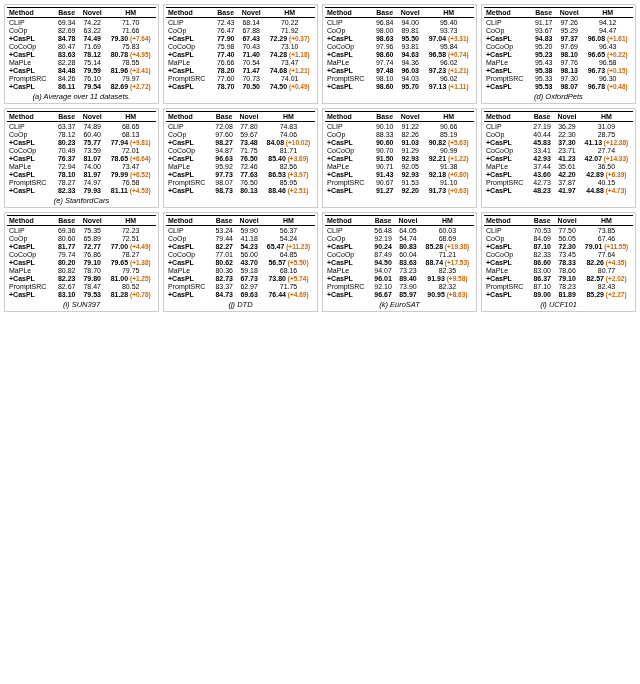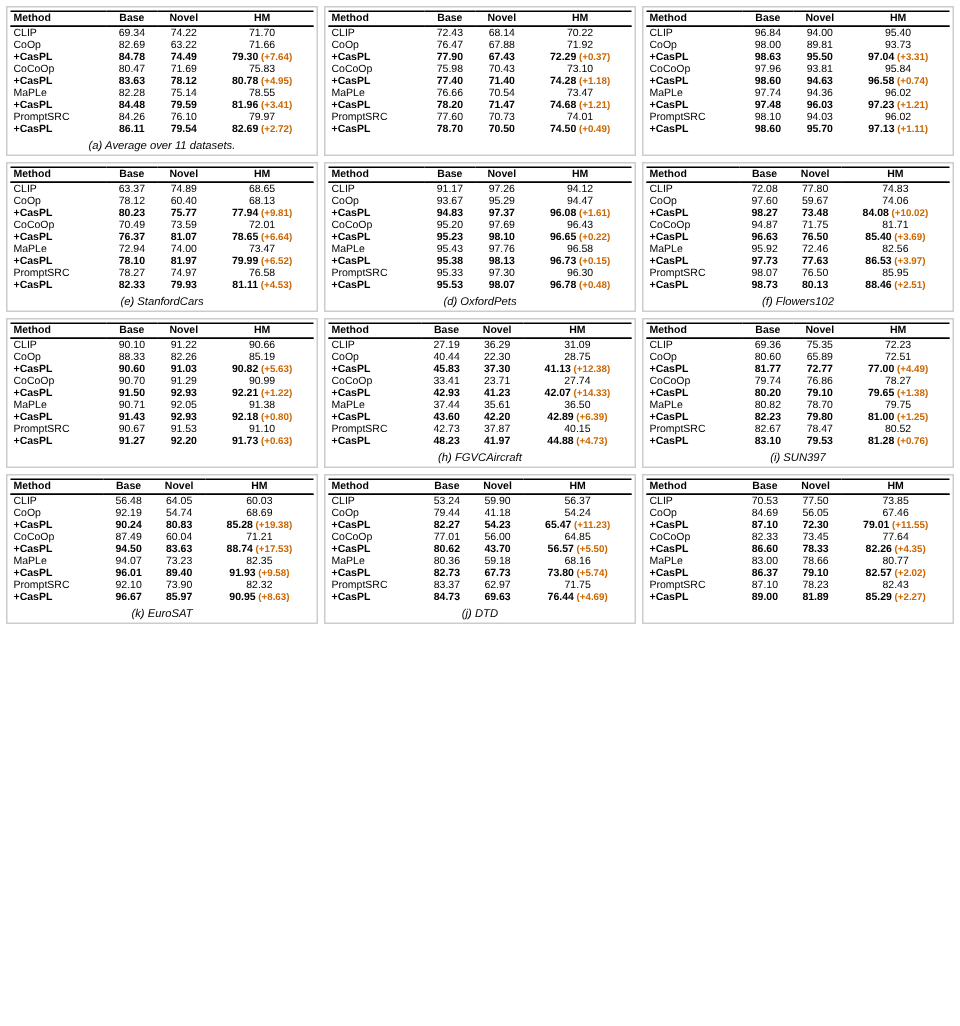--- a/index.html
+++ b/index.html
@@ -7,21 +7,21 @@
       font-family: Arial, sans-serif;
       font-size: 7.5px;
       background: #fff;
       width: 640px;
       min-height: 684px;
       overflow: hidden;
     }
     .page {
       padding: 4px;
       display: grid;
-      grid-template-columns: 1fr 1fr 1fr;
+      grid-template-columns: 1fr 1fr 1fr 1fr;
       grid-template-rows: repeat(4, auto);
       gap: 4px;
     }
     .table-block {
       border: 1px solid #ccc;
       padding: 2px;
     }
     .table-caption {
       text-align: center;
       font-size: 7.5px;
@@ -276,20 +276,89 @@
           <tr>
             <th>Method</th>
             <th>Base</th>
             <th>Novel</th>
             <th>HM</th>
           </tr>
         </thead>
         <tbody>
           <tr>
             <td>CLIP</td>
+            <td>91.17</td>
+            <td>97.26</td>
+            <td>94.12</td>
+          </tr>
+          <tr>
+            <td>CoOp</td>
+            <td>93.67</td>
+            <td>95.29</td>
+            <td>94.47</td>
+          </tr>
+          <tr class="highlight">
+            <td><span>+</span><strong>CasPL</strong></td>
+            <td>94.83</td>
+            <td>97.37</td>
+            <td>96.08<span class="delta"> (+1.61)</span></td>
+          </tr>
+          <tr>
+            <td>CoCoOp</td>
+            <td>95.20</td>
+            <td>97.69</td>
+            <td>96.43</td>
+          </tr>
+          <tr class="highlight">
+            <td><span>+</span><strong>CasPL</strong></td>
+            <td>95.23</td>
+            <td>98.10</td>
+            <td>96.65<span class="delta"> (+0.22)</span></td>
+          </tr>
+          <tr>
+            <td>MaPLe</td>
+            <td>95.43</td>
+            <td>97.76</td>
+            <td>96.58</td>
+          </tr>
+          <tr class="highlight">
+            <td><span>+</span><strong>CasPL</strong></td>
+            <td>95.38</td>
+            <td>98.13</td>
+            <td>96.73<span class="delta"> (+0.15)</span></td>
+          </tr>
+          <tr>
+            <td>PromptSRC</td>
+            <td>95.33</td>
+            <td>97.30</td>
+            <td>96.30</td>
+          </tr>
+          <tr class="highlight">
+            <td><span>+</span><strong>CasPL</strong></td>
+            <td>95.53</td>
+            <td>98.07</td>
+            <td>96.78<span class="delta"> (+0.48)</span></td>
+          </tr>
+        </tbody>
+      </table>
+      <div class="table-caption">(d) OxfordPets</div>
+    </div>
+    <div class="table-block">
+      <table>
+        <thead>
+          <tr>
+            <th>Method</th>
+            <th>Base</th>
+            <th>Novel</th>
+            <th>HM</th>
+          </tr>
+        </thead>
+        <tbody>
+          <tr>
+            <td>CLIP</td>
             <td>63.37</td>
             <td>74.89</td>
             <td>68.65</td>
           </tr>
           <tr>
             <td>CoOp</td>
             <td>78.12</td>
             <td>60.40</td>
             <td>68.13</td>
           </tr>
@@ -345,89 +414,20 @@
           <tr>
             <th>Method</th>
             <th>Base</th>
             <th>Novel</th>
             <th>HM</th>
           </tr>
         </thead>
         <tbody>
           <tr>
             <td>CLIP</td>
-            <td>91.17</td>
-            <td>97.26</td>
-            <td>94.12</td>
-          </tr>
-          <tr>
-            <td>CoOp</td>
-            <td>93.67</td>
-            <td>95.29</td>
-            <td>94.47</td>
-          </tr>
-          <tr class="highlight">
-            <td><span>+</span><strong>CasPL</strong></td>
-            <td>94.83</td>
-            <td>97.37</td>
-            <td>96.08<span class="delta"> (+1.61)</span></td>
-          </tr>
-          <tr>
-            <td>CoCoOp</td>
-            <td>95.20</td>
-            <td>97.69</td>
-            <td>96.43</td>
-          </tr>
-          <tr class="highlight">
-            <td><span>+</span><strong>CasPL</strong></td>
-            <td>95.23</td>
-            <td>98.10</td>
-            <td>96.65<span class="delta"> (+0.22)</span></td>
-          </tr>
-          <tr>
-            <td>MaPLe</td>
-            <td>95.43</td>
-            <td>97.76</td>
-            <td>96.58</td>
-          </tr>
-          <tr class="highlight">
-            <td><span>+</span><strong>CasPL</strong></td>
-            <td>95.38</td>
-            <td>98.13</td>
-            <td>96.73<span class="delta"> (+0.15)</span></td>
-          </tr>
-          <tr>
-            <td>PromptSRC</td>
-            <td>95.33</td>
-            <td>97.30</td>
-            <td>96.30</td>
-          </tr>
-          <tr class="highlight">
-            <td><span>+</span><strong>CasPL</strong></td>
-            <td>95.53</td>
-            <td>98.07</td>
-            <td>96.78<span class="delta"> (+0.48)</span></td>
-          </tr>
-        </tbody>
-      </table>
-      <div class="table-caption">(d) OxfordPets</div>
-    </div>
-    <div class="table-block">
-      <table>
-        <thead>
-          <tr>
-            <th>Method</th>
-            <th>Base</th>
-            <th>Novel</th>
-            <th>HM</th>
-          </tr>
-        </thead>
-        <tbody>
-          <tr>
-            <td>CLIP</td>
             <td>72.08</td>
             <td>77.80</td>
             <td>74.83</td>
           </tr>
           <tr>
             <td>CoOp</td>
             <td>97.60</td>
             <td>59.67</td>
             <td>74.06</td>
           </tr>
@@ -468,21 +468,20 @@
             <td>85.95</td>
           </tr>
           <tr class="highlight">
             <td><span>+</span><strong>CasPL</strong></td>
             <td>98.73</td>
             <td>80.13</td>
             <td>88.46<span class="delta"> (+2.51)</span></td>
           </tr>
         </tbody>
       </table>
-      <div class="table-caption">(f) Flowers102</div>
     </div>
     <div class="table-block">
       <table>
         <thead>
           <tr>
             <th>Method</th>
             <th>Base</th>
             <th>Novel</th>
             <th>HM</th>
           </tr>
@@ -605,21 +604,20 @@
             <td>40.15</td>
           </tr>
           <tr class="highlight">
             <td><span>+</span><strong>CasPL</strong></td>
             <td>48.23</td>
             <td>41.97</td>
             <td>44.88<span class="delta"> (+4.73)</span></td>
           </tr>
         </tbody>
       </table>
-      <div class="table-caption">(h) FGVCAircraft</div>
     </div>
     <div class="table-block">
       <table>
         <thead>
           <tr>
             <th>Method</th>
             <th>Base</th>
             <th>Novel</th>
             <th>HM</th>
           </tr>
@@ -689,20 +687,89 @@
           <tr>
             <th>Method</th>
             <th>Base</th>
             <th>Novel</th>
             <th>HM</th>
           </tr>
         </thead>
         <tbody>
           <tr>
             <td>CLIP</td>
+            <td>53.24</td>
+            <td>59.90</td>
+            <td>56.37</td>
+          </tr>
+          <tr>
+            <td>CoOp</td>
+            <td>79.44</td>
+            <td>41.18</td>
+            <td>54.24</td>
+          </tr>
+          <tr class="highlight">
+            <td><span>+</span><strong>CasPL</strong></td>
+            <td>82.27</td>
+            <td>54.23</td>
+            <td>65.47<span class="delta"> (+11.23)</span></td>
+          </tr>
+          <tr>
+            <td>CoCoOp</td>
+            <td>77.01</td>
+            <td>56.00</td>
+            <td>64.85</td>
+          </tr>
+          <tr class="highlight">
+            <td><span>+</span><strong>CasPL</strong></td>
+            <td>80.62</td>
+            <td>43.70</td>
+            <td>56.57<span class="delta"> (+5.50)</span></td>
+          </tr>
+          <tr>
+            <td>MaPLe</td>
+            <td>80.36</td>
+            <td>59.18</td>
+            <td>68.16</td>
+          </tr>
+          <tr class="highlight">
+            <td><span>+</span><strong>CasPL</strong></td>
+            <td>82.73</td>
+            <td>67.73</td>
+            <td>73.80<span class="delta"> (+5.74) </span></td>
+          </tr>
+          <tr>
+            <td>PromptSRC</td>
+            <td>83.37</td>
+            <td>62.97</td>
+            <td>71.75</td>
+          </tr>
+          <tr class="highlight">
+            <td><span>+</span><strong>CasPL</strong></td>
+            <td>84.73</td>
+            <td>69.63</td>
+            <td>76.44<span class="delta"> (+4.69)</span></td>
+          </tr>
+        </tbody>
+      </table>
+      <div class="table-caption">(j) DTD</div>
+    </div>
+    <div class="table-block">
+      <table>
+        <thead>
+          <tr>
+            <th>Method</th>
+            <th>Base</th>
+            <th>Novel</th>
+            <th>HM</th>
+          </tr>
+        </thead>
+        <tbody>
+          <tr>
+            <td>CLIP</td>
             <td>56.48</td>
             <td>64.05</td>
             <td>60.03</td>
           </tr>
           <tr>
             <td>CoOp</td>
             <td>92.19</td>
             <td>54.74</td>
             <td>68.69</td>
           </tr>
@@ -758,89 +825,20 @@
           <tr>
             <th>Method</th>
             <th>Base</th>
             <th>Novel</th>
             <th>HM</th>
           </tr>
         </thead>
         <tbody>
           <tr>
             <td>CLIP</td>
-            <td>53.24</td>
-            <td>59.90</td>
-            <td>56.37</td>
-          </tr>
-          <tr>
-            <td>CoOp</td>
-            <td>79.44</td>
-            <td>41.18</td>
-            <td>54.24</td>
-          </tr>
-          <tr class="highlight">
-            <td><span>+</span><strong>CasPL</strong></td>
-            <td>82.27</td>
-            <td>54.23</td>
-            <td>65.47<span class="delta"> (+11.23)</span></td>
-          </tr>
-          <tr>
-            <td>CoCoOp</td>
-            <td>77.01</td>
-            <td>56.00</td>
-            <td>64.85</td>
-          </tr>
-          <tr class="highlight">
-            <td><span>+</span><strong>CasPL</strong></td>
-            <td>80.62</td>
-            <td>43.70</td>
-            <td>56.57<span class="delta"> (+5.50)</span></td>
-          </tr>
-          <tr>
-            <td>MaPLe</td>
-            <td>80.36</td>
-            <td>59.18</td>
-            <td>68.16</td>
-          </tr>
-          <tr class="highlight">
-            <td><span>+</span><strong>CasPL</strong></td>
-            <td>82.73</td>
-            <td>67.73</td>
-            <td>73.80<span class="delta"> (+5.74) </span></td>
-          </tr>
-          <tr>
-            <td>PromptSRC</td>
-            <td>83.37</td>
-            <td>62.97</td>
-            <td>71.75</td>
-          </tr>
-          <tr class="highlight">
-            <td><span>+</span><strong>CasPL</strong></td>
-            <td>84.73</td>
-            <td>69.63</td>
-            <td>76.44<span class="delta"> (+4.69)</span></td>
-          </tr>
-        </tbody>
-      </table>
-      <div class="table-caption">(j) DTD</div>
-    </div>
-    <div class="table-block">
-      <table>
-        <thead>
-          <tr>
-            <th>Method</th>
-            <th>Base</th>
-            <th>Novel</th>
-            <th>HM</th>
-          </tr>
-        </thead>
-        <tbody>
-          <tr>
-            <td>CLIP</td>
             <td>70.53</td>
             <td>77.50</td>
             <td>73.85</td>
           </tr>
           <tr>
             <td>CoOp</td>
             <td>84.69</td>
             <td>56.05</td>
             <td>67.46</td>
           </tr>
@@ -881,14 +879,15 @@
             <td>82.43</td>
           </tr>
           <tr class="highlight">
             <td><span>+</span><strong>CasPL</strong></td>
             <td>89.00</td>
             <td>81.89</td>
             <td>85.29<span class="delta"> (+2.27)</span></td>
           </tr>
         </tbody>
       </table>
+      <div class="table-caption">(l) UCF101</div>
     </div>
   </div>
 
 </body></html>

